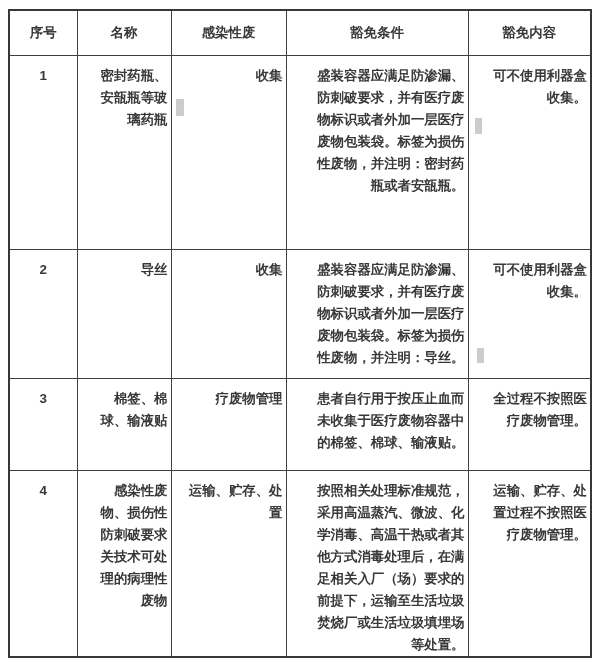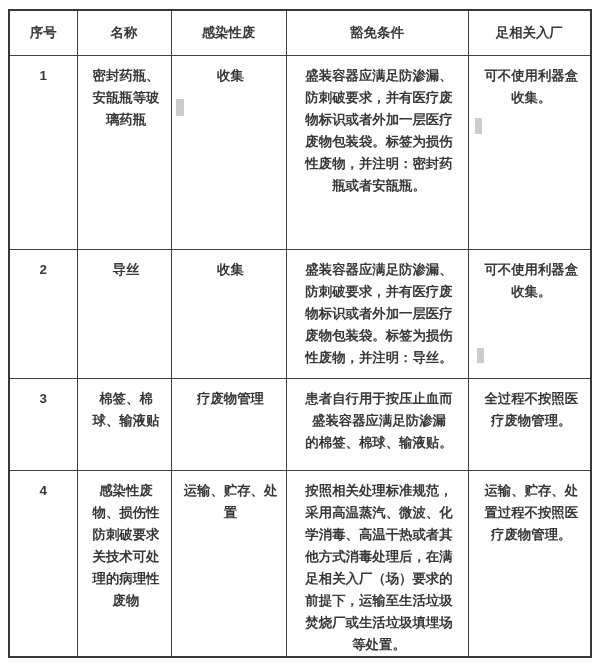--- a/index.html
+++ b/index.html
@@ -39,21 +39,21 @@
     box-sizing: border-box;
     overflow: hidden;
   }
   table.exemption-table th {
     text-align: center;
     vertical-align: middle;
     padding: 0;
   }
   table.exemption-table td {
     vertical-align: top;
-    text-align: center;
+    text-align: right;
     padding: 9px 3px 0 7px;
     white-space: pre-line;
     position: relative;
   }
   table.exemption-table td.num-cell {
     text-align: center;
     padding-left: 0;
     padding-right: 0;
   }
   tr.header-row   { height: 45px; }
@@ -81,21 +81,21 @@
       <col style="width:115px">
       <col style="width:182px">
       <col style="width:123px">
     </colgroup>
     <thead>
       <tr class="header-row">
         <th>序号</th>
         <th>名称</th>
         <th>感染性废</th>
         <th>豁免条件</th>
-        <th>足相关入厂</th>
+        <th>豁免内容</th>
       </tr>
     </thead>
     <tbody>
       <tr class="data-row-1">
         <td class="num-cell">1</td>
         <td>密封药瓶、
 安瓿瓶等玻
 璃药瓶</td>
         <td><span>收集</span><span class="artifact-mark mark-a"></span></td>
         <td>盛装容器应满足防渗漏、
@@ -118,21 +118,21 @@
 性废物，并注明：导丝。</td>
         <td><span>可不使用利器盒
 收集。</span><span class="artifact-mark mark-c"></span></td>
       </tr>
       <tr class="data-row-3">
         <td class="num-cell">3</td>
         <td>棉签、棉
 球、输液贴</td>
         <td>疗废物管理</td>
         <td>患者自行用于按压止血而
-盛装容器应满足防渗漏
+未收集于医疗废物容器中
 的棉签、棉球、输液贴。</td>
         <td>全过程不按照医
 疗废物管理。</td>
       </tr>
       <tr class="data-row-4">
         <td class="num-cell">4</td>
         <td>感染性废
 物、损伤性
 防刺破要求
 关技术可处

